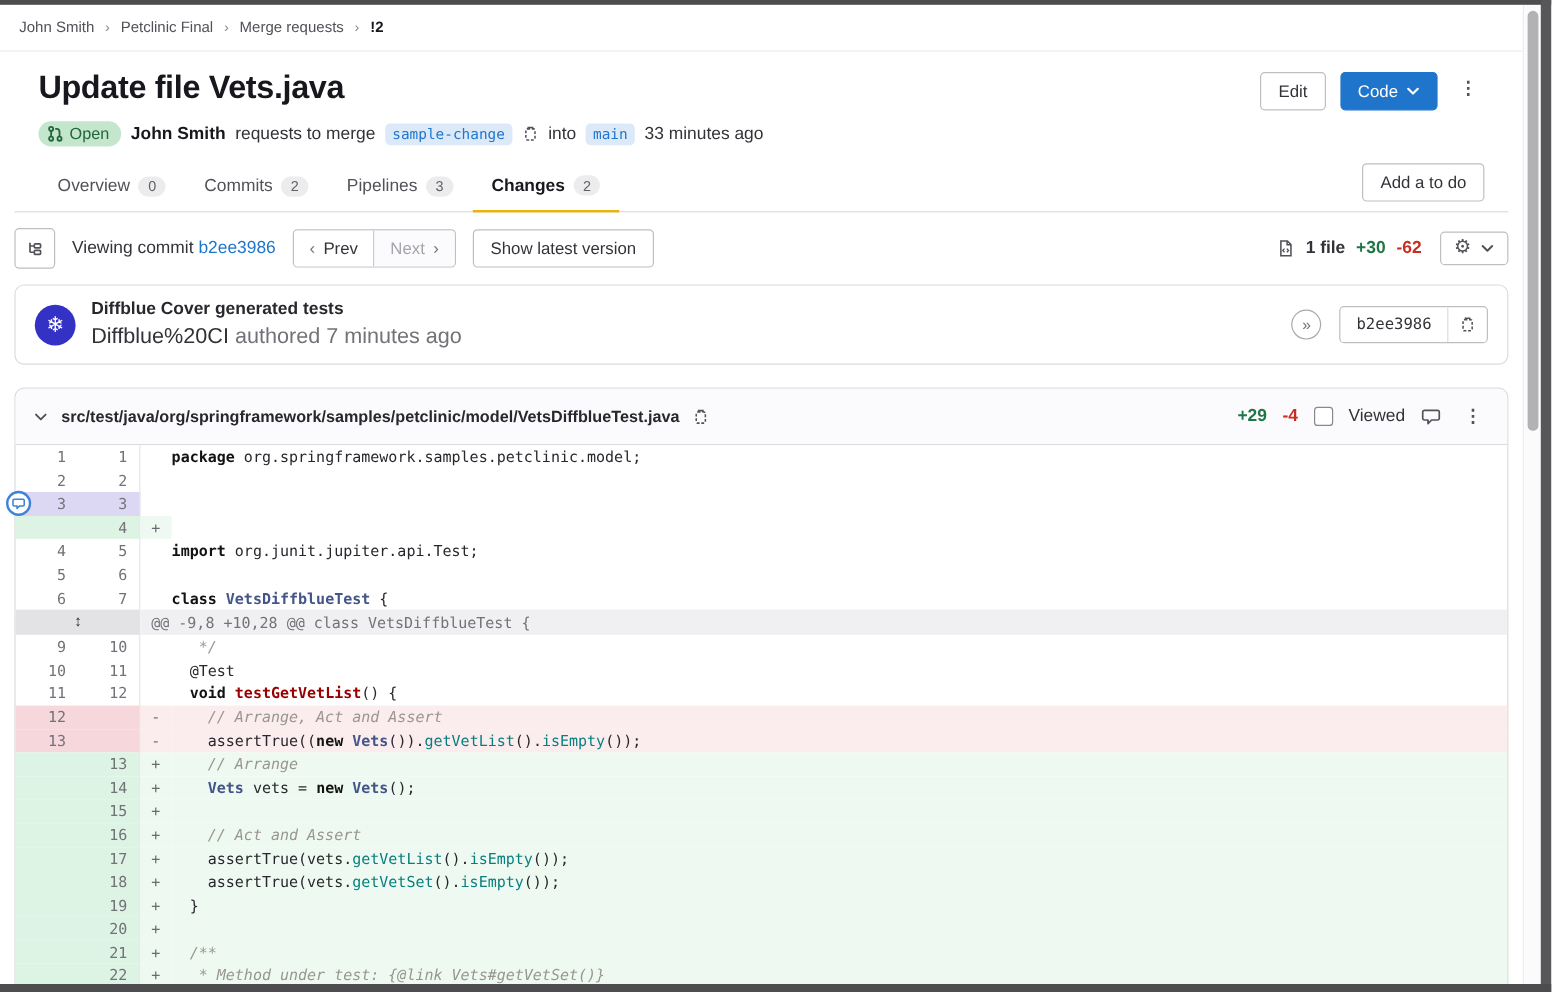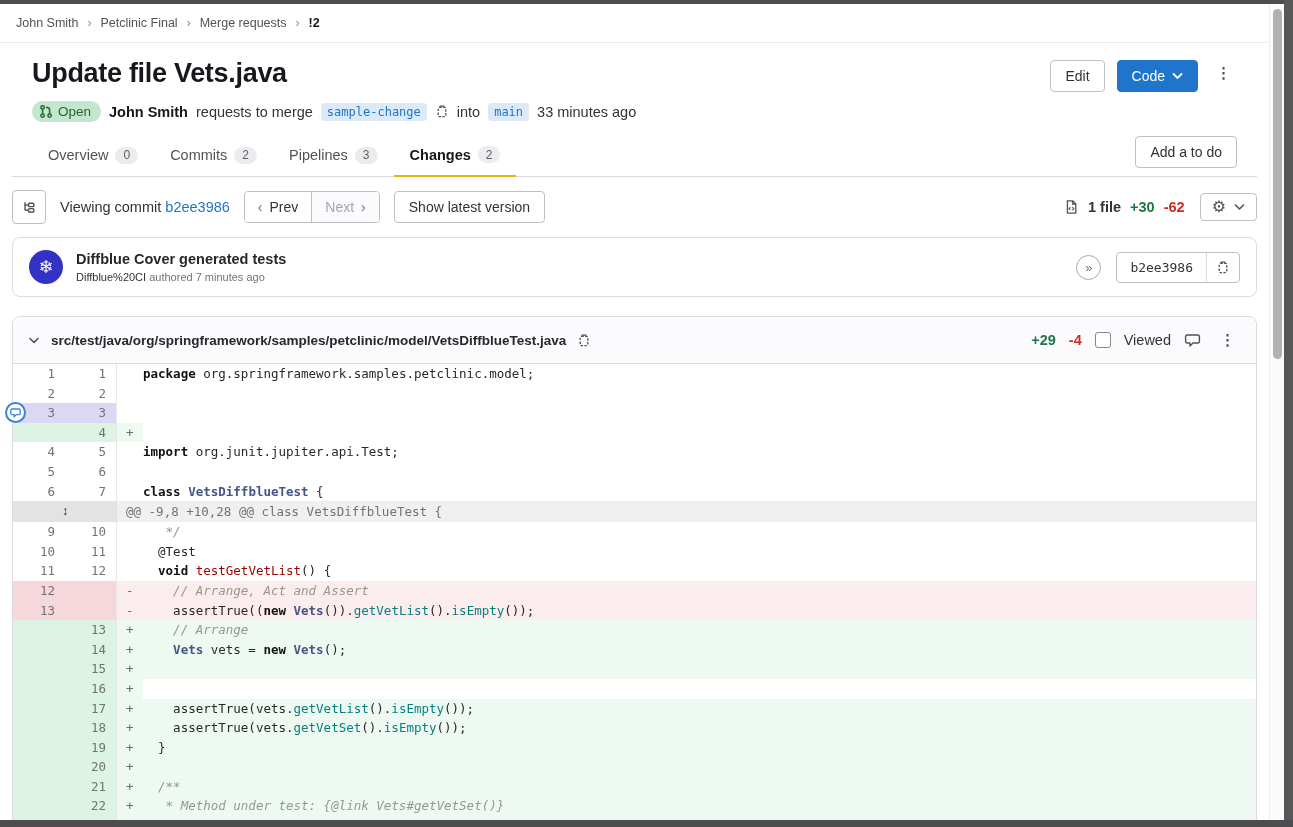--- a/index.html
+++ b/index.html
@@ -57,21 +57,21 @@
   .file-stat { font-weight:700; }
   .stat-add { color:#217645; font-weight:700; }
   .stat-del { color:#c92d21; font-weight:700; }
   .gear-btn { display:flex; align-items:center; gap:8px; border:1px solid #bfbfc3; border-radius:4px; background:#fff; padding:5px 11px; color:#535158; cursor:pointer; margin-left:6px; }
   .gear-glyph { font-size:16px; line-height:1; }
 
   
   .commit-card { border:1px solid #dcdcde; border-radius:8px; padding:12px 16px; display:flex; align-items:center; gap:13px; margin-bottom:19px; }
   .avatar { width:34px; height:34px; flex:0 0 34px; border-radius:50%; background:#3431c5; color:#fff; display:flex; align-items:center; justify-content:center; font-size:18px; }
   .commit-title { font-size:14.5px; font-weight:700; color:#28272d; margin-bottom:4px; }
-  .commit-meta { font-size:11px; color:#737278; }
+  .commit-meta { font-size:18px; color:#737278; }
   .commit-author { color:#333238; }
   .commit-right { margin-left:auto; display:flex; align-items:center; gap:15px; }
   .circle-btn { width:25px; height:25px; border:1px solid #a9a8ae; border-radius:50%; color:#737278; display:flex; align-items:center; justify-content:center; font-size:13px; cursor:pointer; }
   .sha-box { display:flex; align-items:stretch; border:1px solid #bfbfc3; border-radius:4px; overflow:hidden; background:#fff; }
   .sha-text { font-family:"DejaVu Sans Mono", monospace; font-size:13px; color:#333238; padding:7px 13px; display:flex; align-items:center; }
   .sha-copy { border-left:1px solid #dcdcde; display:flex; align-items:center; padding:0 9px; color:#535158; cursor:pointer; }
 
   
   .diff-card { border:1px solid #dcdcde; border-radius:8px 8px 0 0; }
   .diff-header { display:flex; align-items:center; gap:11px; padding:10px 15px; background:#fbfafd; border-bottom:1px solid #dcdcde; border-radius:8px 8px 0 0; }
@@ -90,21 +90,21 @@
   .drow.add .dsign, .drow.add .dcode { background:#eefaf1; }
   .drow.rem .dnum { background:#f6d8dc; }
   .drow.rem .dsign, .drow.rem .dcode { background:#fbeced; }
   .drow.hl .dnum { background:#dcd7f2; }
   .drow.hunk { height:21px; line-height:21px; }
   .hgut { flex:0 0 104px; width:104px; background:#e3e3e6; text-align:center; color:#333238; cursor:pointer; font-family:"Liberation Sans", sans-serif; }
   .hcontent { flex:1; background:#f0f0f2; color:#737278; padding-left:9px; white-space:pre; }
 
   .sy-k { font-weight:700; color:#121212; }
   .sy-t { font-weight:700; color:#445588;margin-top:30px; }
-  .sy-f { font-weight:400; color:#990000; }
+  .sy-f { font-weight:700; color:#990000; }
   .sy-m { color:#087f7f; }
   .sy-c { color:#99968f; font-style:italic; }
   .sy-p { color:#28272d; }
 
   .bubble { position:absolute; left:-8px; top:-1px; width:21px; height:21px; background:#fff; border:2px solid #3f82d6; border-radius:50%; display:flex; align-items:center; justify-content:center; z-index:3; cursor:pointer; }
 
   svg.ic { display:block; }
 </style>
 </head>
 <body>
@@ -392,20 +392,21 @@
             <div class="drow add">
               <div class="dnum nold"></div>
               <div class="dnum nnew">15</div>
               <div class="dsign">+</div>
               <div class="dcode"></div>
             </div>
             <div class="drow add">
               <div class="dnum nold"></div>
               <div class="dnum nnew">16</div>
               <div class="dsign">+</div>
+              <div class="dcode"><span class="sy-c">    // Act and Assert</span></div>
             </div>
             <div class="drow add">
               <div class="dnum nold"></div>
               <div class="dnum nnew">17</div>
               <div class="dsign">+</div>
               <div class="dcode"><span class="sy-p">    assertTrue(vets.</span><span class="sy-m">getVetList</span><span class="sy-p">().</span><span class="sy-m">isEmpty</span><span class="sy-p">());</span></div>
             </div>
             <div class="drow add">
               <div class="dnum nold"></div>
               <div class="dnum nnew">18</div>

